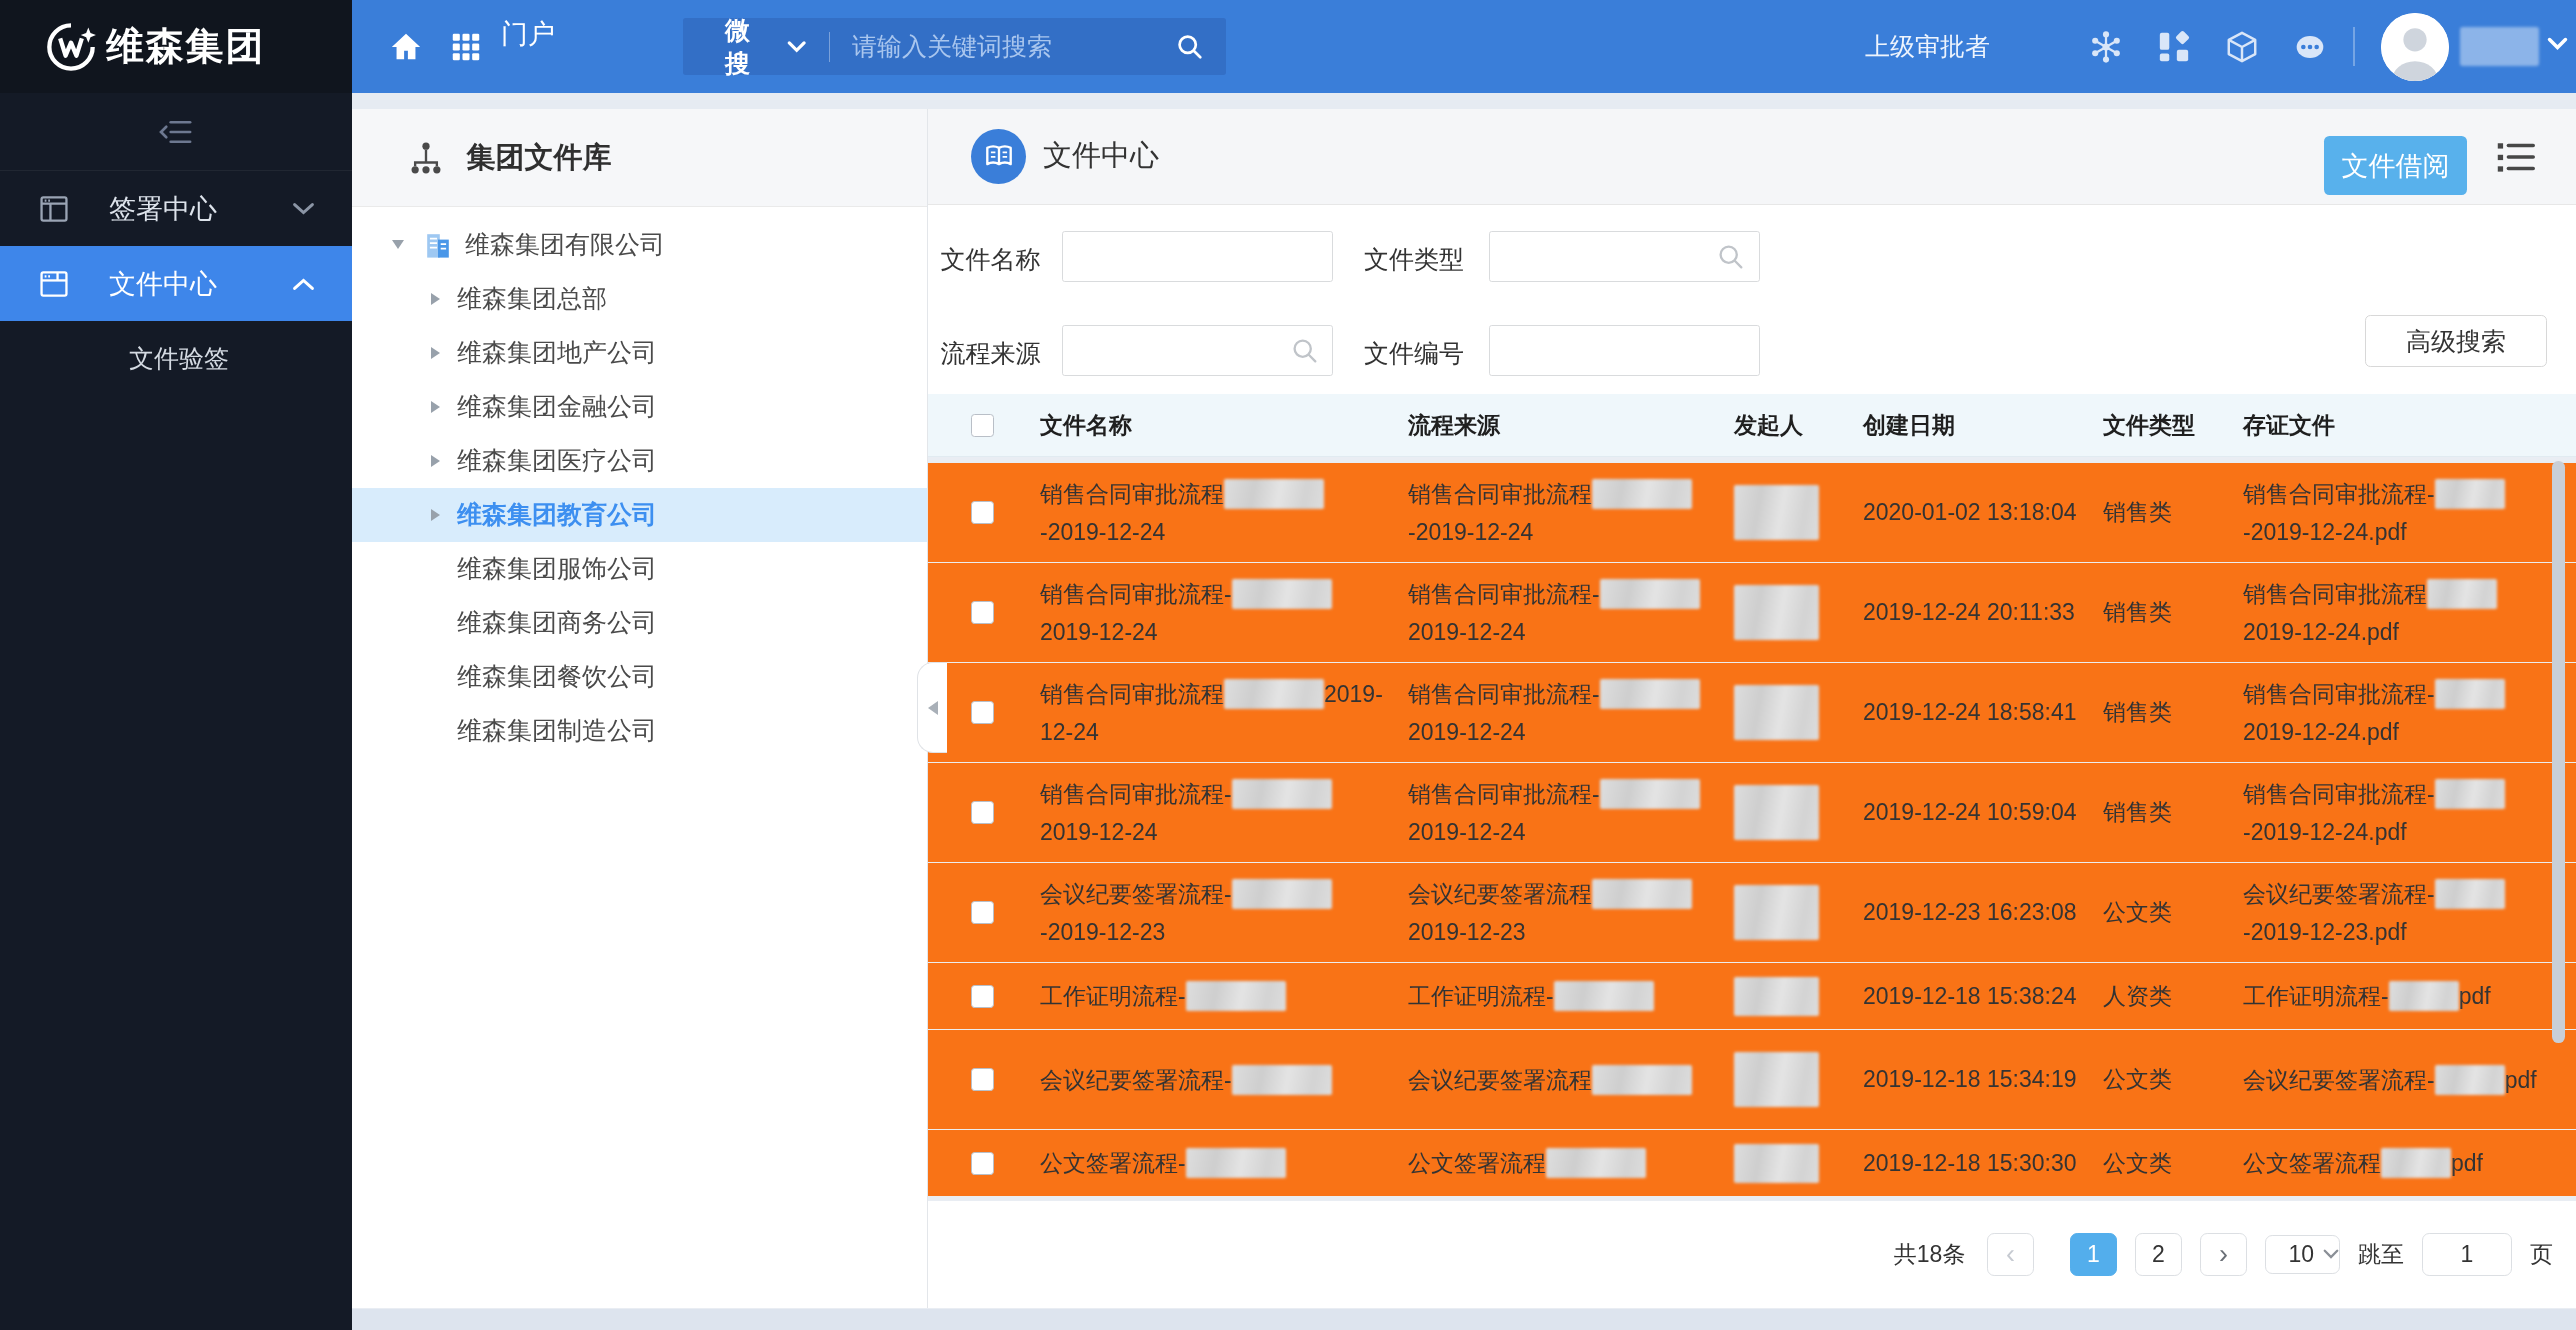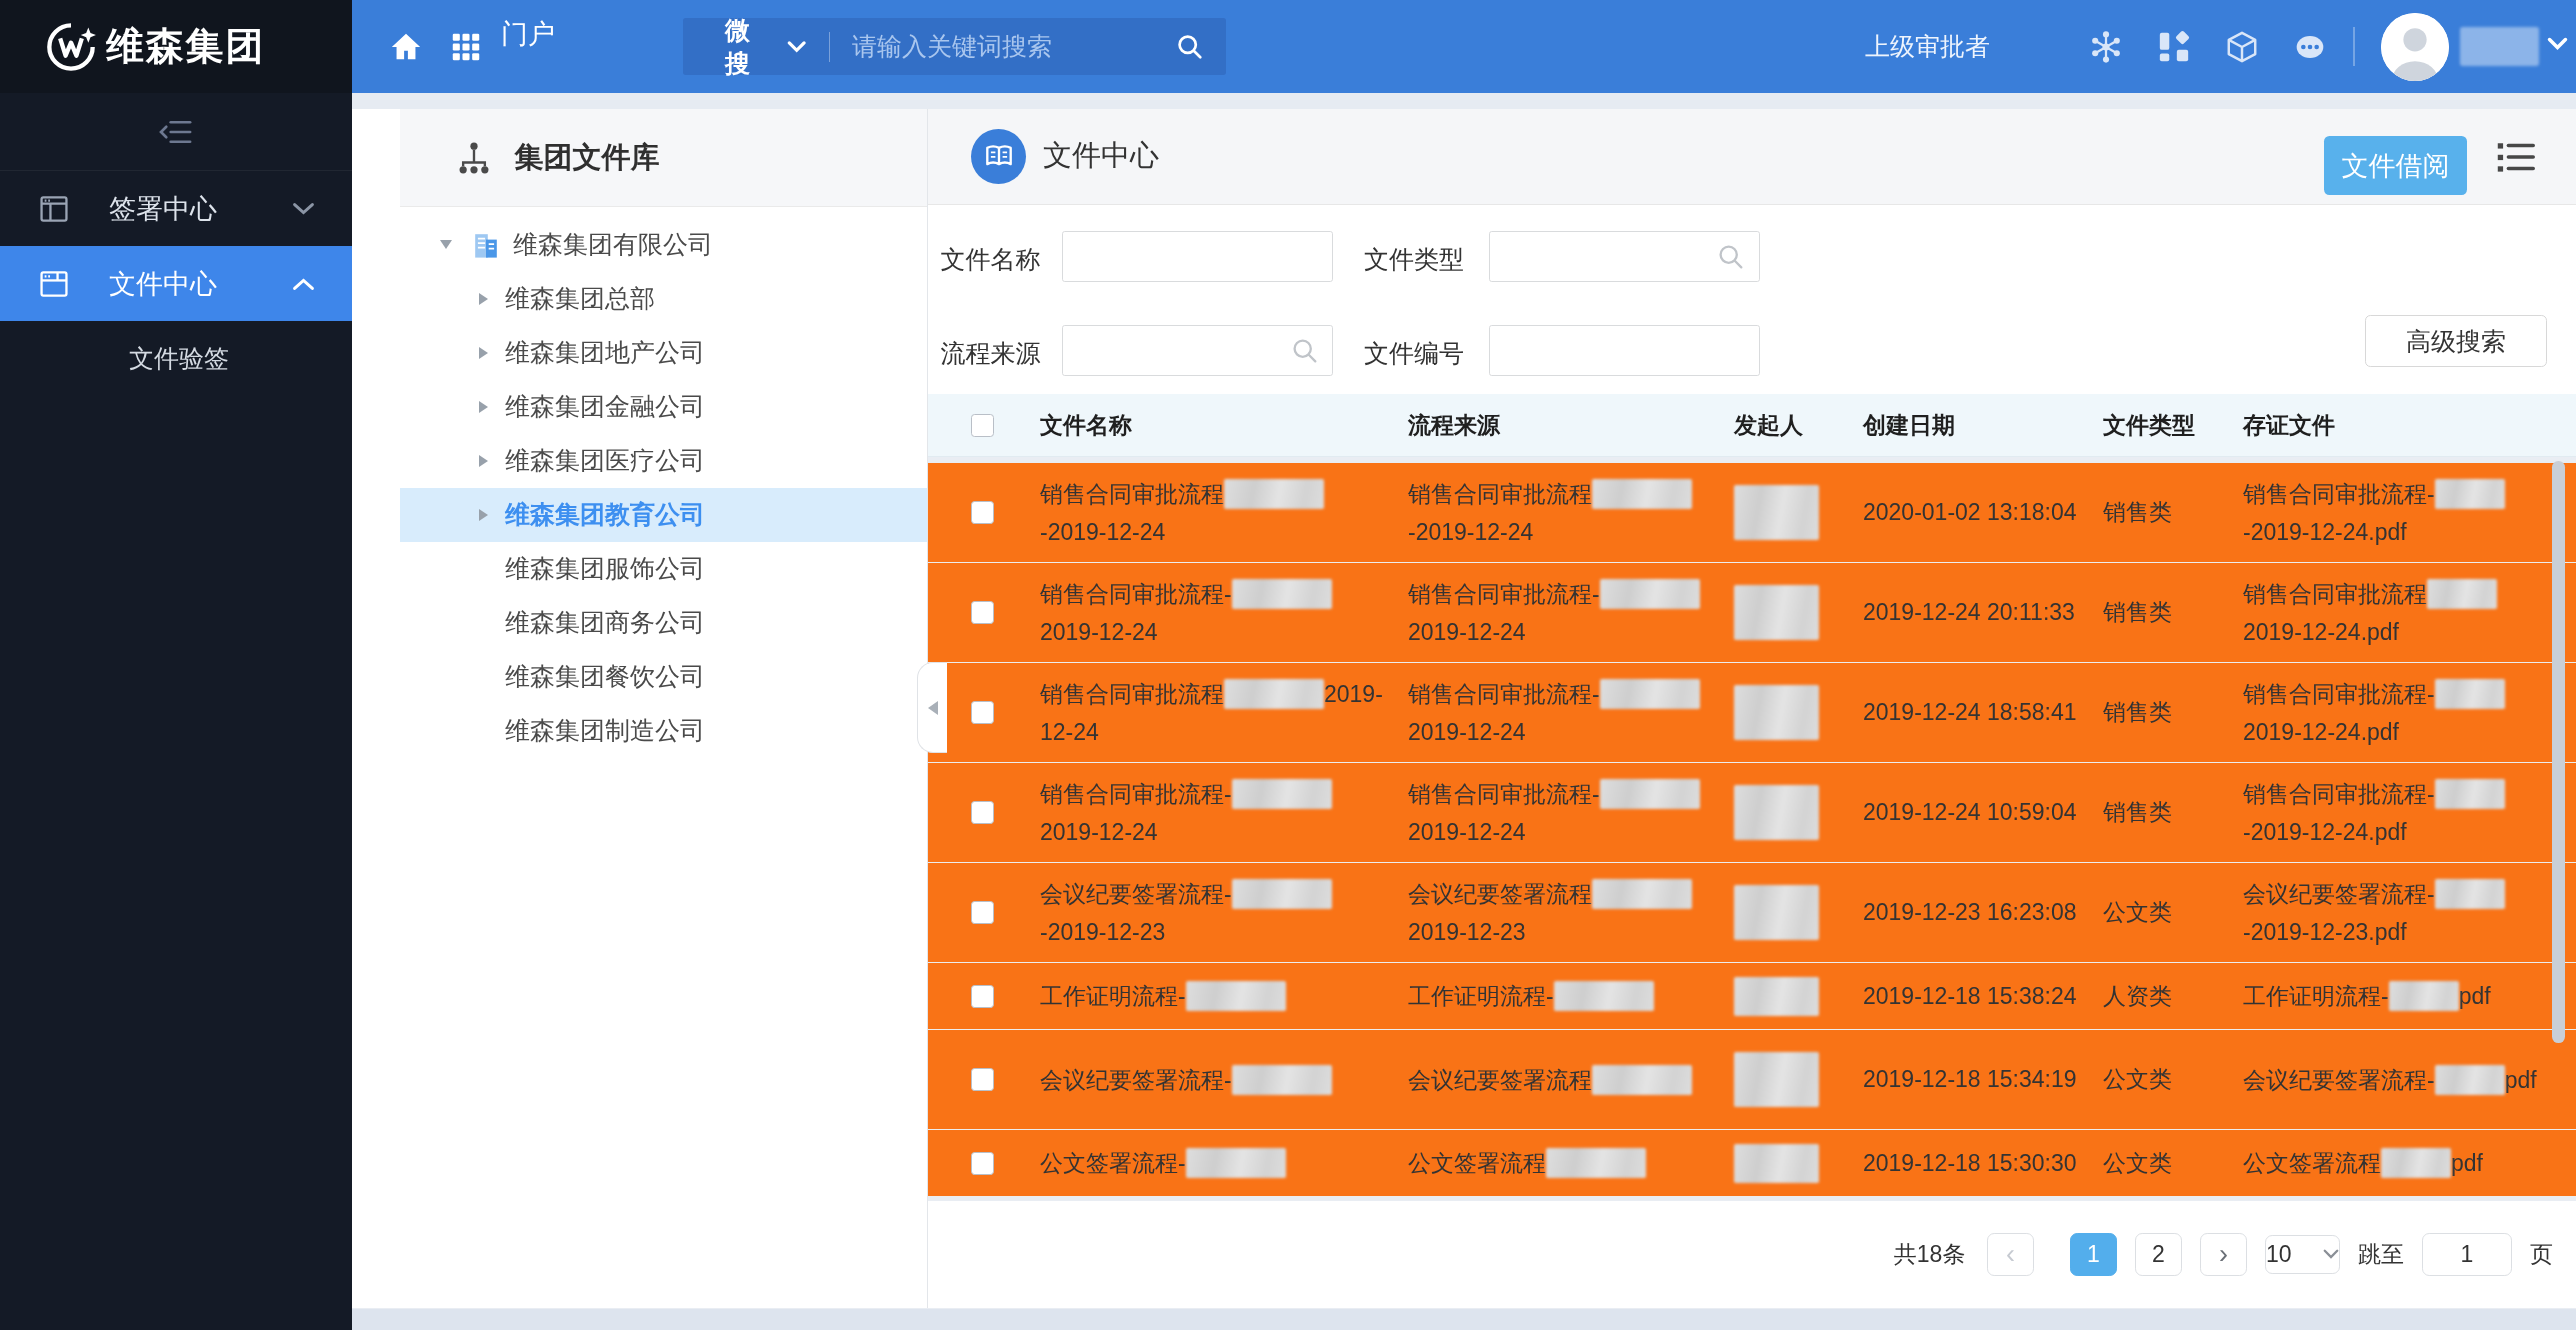--- a/index.html
+++ b/index.html
@@ -33,21 +33,21 @@
   .side-item{position:relative;height:75px;display:flex;align-items:center;cursor:pointer;}
   .side-item .s-icon{margin-left:38px;width:32px;height:32px;flex:none;}
   .side-item .s-label{margin-left:39px;font-size:27px;color:#dde3eb;}
   .side-item .s-chevron{position:absolute;right:36px;}
   .side-item.active{background:#3e86ea;}
   .side-item.active .s-label{color:#fff;}
   .side-sub{height:75px;display:flex;align-items:center;cursor:pointer;padding-left:19px;}
   .side-sub .s-label{margin-left:110px;font-size:25px;color:#d4dae2;}
 
   
-  .tree-panel{left:352px;top:109px;width:576px;height:1199px;background:#fff;border-right:1.8px solid #e3e6ea;box-sizing:border-box;padding-left:48px;}
+  .tree-panel{left:352px;top:109px;width:576px;height:1199px;background:#fff;border-right:1.8px solid #e3e6ea;box-sizing:border-box;}
   .tree-header{height:97px;background:#f6f7f9;border-bottom:1.8px solid #eaeaea;display:flex;align-items:center;}
   .tree-header .t-icon{margin-left:55px;width:38px;height:38px;flex:none;}
   .tree-header .t-title{margin-left:21.5px;font-size:29px;font-weight:bold;color:#2f2f2f;}
   .tree-list{padding-top:10.7px;}
   .tree-item{height:54px;display:flex;align-items:center;cursor:pointer;}
   .tri-down{width:0;height:0;border-top:9.8px solid #98a1ab;border-left:6.3px solid transparent;border-right:6.3px solid transparent;flex:none;}
   .tri-right{width:0;height:0;border-left:9.8px solid #98a1ab;border-top:6.3px solid transparent;border-bottom:6.3px solid transparent;flex:none;}
   .tri-right.hidden{visibility:hidden;}
   .tree-root .tri-down{margin-left:40px;}
   .tree-root .b-icon{margin-left:16px;width:36px;height:36px;flex:none;}
@@ -96,21 +96,21 @@
 
   .scroll-thumb{left:2552px;top:461px;width:12.5px;height:582px;background:#c9cfd7;border-radius:6.3px;}
 
   .pager{left:928px;top:1201px;width:1648px;height:107px;background:#fff;display:flex;align-items:center;justify-content:flex-end;padding-right:23px;box-sizing:border-box;font-size:23px;color:#333;}
   .pager>*{margin-left:18px;}
   .pg-total{margin-right:3.6px;}
   .pg-btn{min-width:47px;height:43px;background:#fff;border:1.8px solid #dcdfe3;border-radius:7.2px;display:flex;align-items:center;justify-content:center;font-size:23px;color:#333;cursor:pointer;box-sizing:border-box;font-family:inherit;}
   .pg-btn.active{background:#53aeec;border-color:#53aeec;color:#fff;}
   .pg-arrow{color:#c6cad1;font-size:27px;line-height:1;}
   .pg-next .pg-arrow{color:#6a6f76;}
-  .pg-size{width:75px;height:39px;border:1.8px solid #dcdfe3;border-radius:7.2px;display:flex;align-items:center;justify-content:space-between;gap:9px;cursor:pointer;box-sizing:border-box;}
+  .pg-size{width:75px;height:39px;border:1.8px solid #dcdfe3;border-radius:7.2px;display:flex;align-items:center;justify-content:flex-end;gap:9px;cursor:pointer;box-sizing:border-box;}
   .pg-jump-input{width:90px;height:43px;border:1.8px solid #dcdfe3;border-radius:7.2px;text-align:center;font-size:23px;font-family:inherit;color:#333;box-sizing:border-box;outline:none;}
   .bottom-strip{left:352px;top:1309px;width:2224px;height:21.5px;background:#dde4ee;}
   .top-gap{left:352px;top:93px;width:2224px;height:16px;background:#e6ebf2;}
   .pages-holder{display:flex;}
   .pages-holder .pg-btn{margin-left:18px;}
 </style>
 </head>
 <body>
 
 <div id="app">

